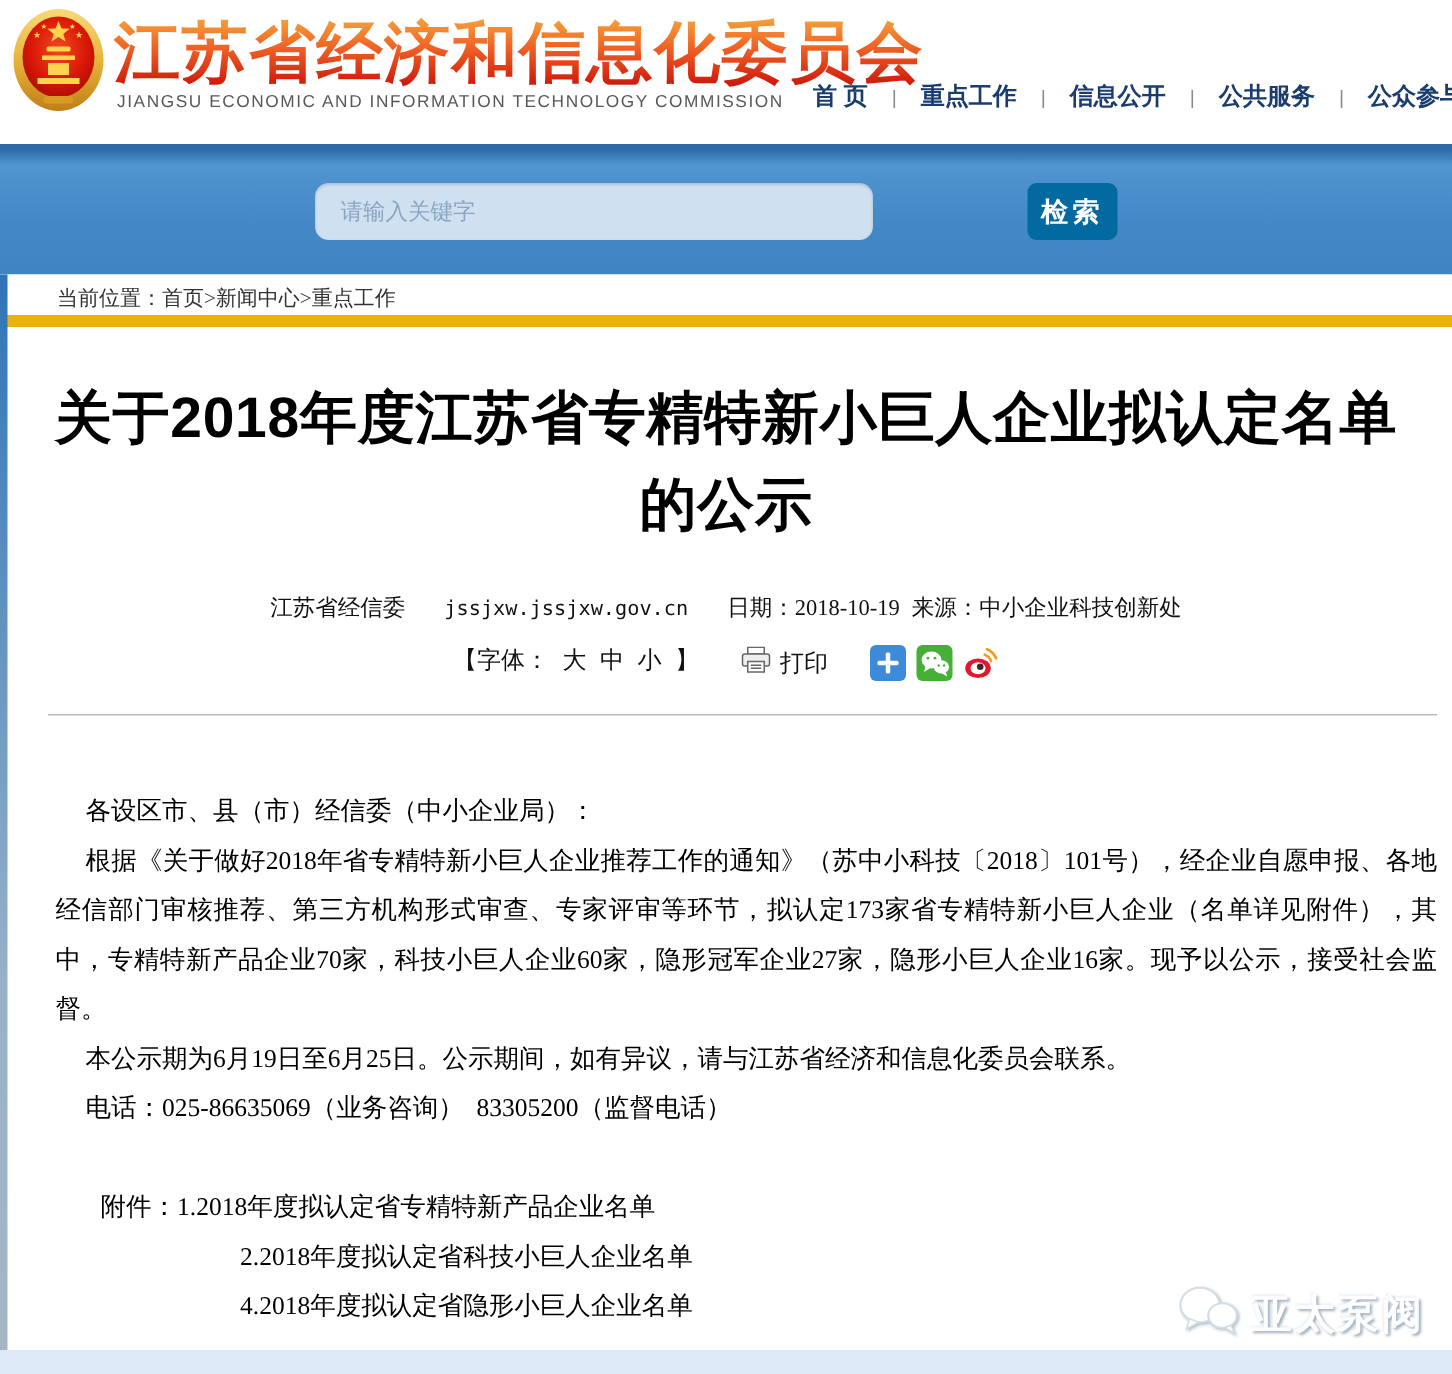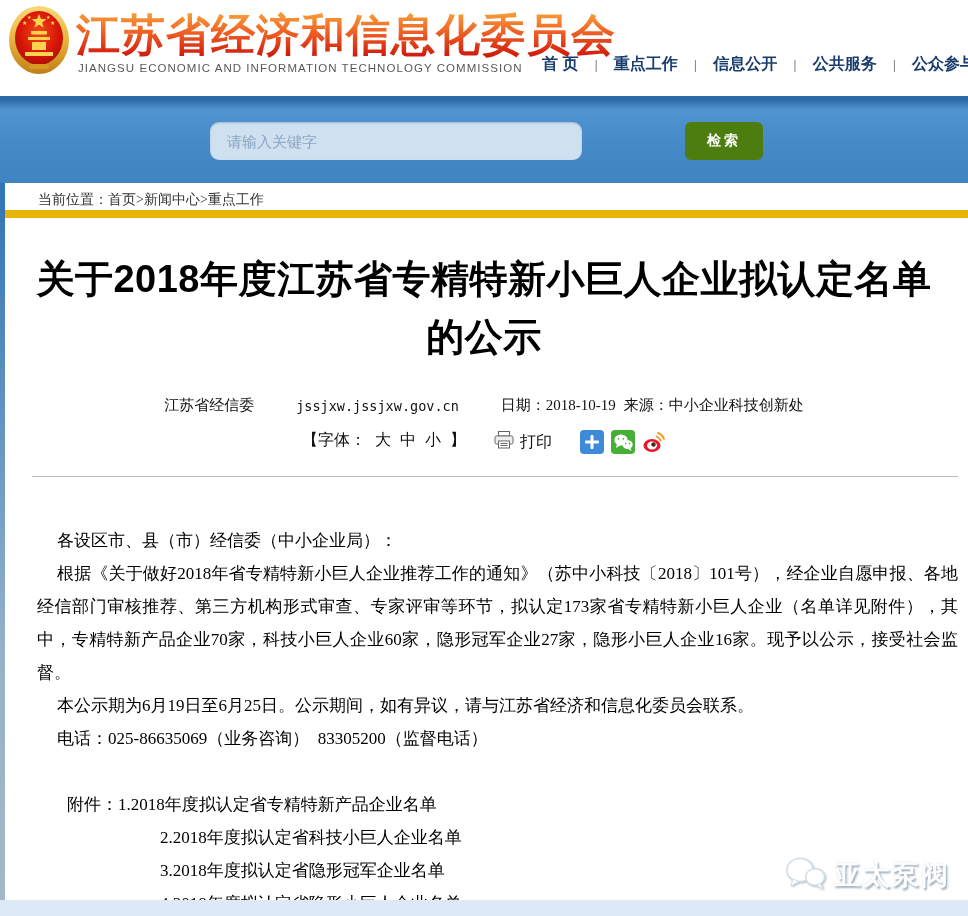--- a/index.html
+++ b/index.html
@@ -23,38 +23,38 @@
   .nav .nav-item{color:#1b3d6e;cursor:pointer}
   .nav .sep{color:#8a8a8a;font-weight:normal;margin:0 16px;font-size:13px}
 
   
   .band{position:absolute;left:0;top:96px;width:100%;height:87px;
         background:linear-gradient(180deg,#2d6aa6 0%,#2d6aa6 4%,#5094d0 16%,#4488c6 60%,#4184c2 100%)}
   .search-input{position:absolute;left:210px;top:122px;width:372px;height:38px;border:none;border-radius:9px;
         background:#cfe0f1;padding:0 17px;font-size:15px;color:#333;outline:none;
         font-family:"Liberation Sans",sans-serif;box-shadow:inset 0 1px 2px rgba(30,70,110,.25)}
   .search-input::placeholder{color:#8ba6c2}
-  .search-btn{position:absolute;left:685px;top:122px;width:78px;height:38px;border:none;border-radius:6px;
-        background:#4d7c0f;color:#fff;font-size:14px;font-weight:bold;letter-spacing:3px;cursor:pointer;
+  .search-btn{position:absolute;left:685px;top:122px;width:60px;height:38px;border:none;border-radius:6px;
+        background:#0369a1;color:#fff;font-size:18px;font-weight:bold;letter-spacing:3px;cursor:pointer;
         font-family:"Liberation Sans",sans-serif}
 
   
   .crumbbar{position:absolute;left:0;top:183px;width:100%;height:35px;background:#fff;
         border-bottom:8px solid #eab308}
   .crumb{position:absolute;left:38px;top:0;line-height:33px;font-size:14px;color:#333;
         font-family:"Liberation Serif",serif}
   .crumb .path{cursor:pointer}
   .left-strip{position:absolute;left:0;top:183px;width:5px;height:717px;
         background:linear-gradient(180deg,#2f74b5 0%,#5b8fbf 28%,#96b1c9 65%,#a5b7c6 100%)}
 
   
   .title{position:absolute;left:20px;top:250px;width:928px;text-align:center;font-size:38px;
         font-weight:bold;color:#000;line-height:58px;letter-spacing:.5px}
   .meta{position:absolute;left:0;top:396px;width:100%;display:flex;justify-content:center;
-        align-items:center;gap:42px;font-size:15px;color:#111;font-family:"Liberation Serif",serif}
+        align-items:center;gap:26px;font-size:15px;color:#111;font-family:"Liberation Serif",serif}
   .meta .site{font-family:"DejaVu Sans Mono",monospace;font-size:13.5px}
   .meta .origin-label{margin-left:8px}
   .toolbar{position:absolute;left:0;top:430px;width:100%;display:flex;justify-content:center;
         gap:28px;font-size:16px;color:#111;font-family:"Liberation Serif",serif}
   .fontsize{display:flex;gap:9px}
   .fontsize .fs-opt{cursor:pointer}
   .print{display:flex;align-items:center;gap:6px;cursor:pointer}
   .shareicons{display:flex;gap:7px;align-items:center}
   .icon24{width:24px;height:24px;border-radius:4px;display:flex;align-items:center;
         justify-content:center;cursor:pointer}
@@ -213,21 +213,20 @@
     <p>各设区市、县（市）经信委（中小企业局）：</p>
     <p>根据《关于做好2018年省专精特新小巨人企业推荐工作的通知》（苏中小科技〔2018〕101号），经企业自愿申报、各地经信部门审核推荐、第三方机构形式审查、专家评审等环节，拟认定173家省专精特新小巨人企业（名单详见附件），其中，专精特新产品企业70家，科技小巨人企业60家，隐形冠军企业27家，隐形小巨人企业16家。现予以公示，接受社会监督。</p>
     <p>本公示期为6月19日至6月25日。公示期间，如有异议，请与江苏省经济和信息化委员会联系。</p>
     <p>电话：025-86635069（业务咨询）&nbsp;&nbsp;83305200（监督电话）</p>
 
     <div class="attach">
       <div>
         <span>附件：</span><span class="att-line">1.2018年度拟认定省专精特新产品企业名单</span>
       </div>
       <div class="more att-line">2.2018年度拟认定省科技小巨人企业名单</div>
-      <div class="more att-line">3.2018年度拟认定省隐形冠军企业名单</div>
       <div class="more att-line">4.2018年度拟认定省隐形小巨人企业名单</div>
     </div>
   </div>
 
   <div class="watermark">
     <span>
       <svg width="42" height="36" viewBox="0 0 42 36">
         <ellipse cx="15" cy="15" rx="13" ry="11.5" fill="#fff" stroke="#d4dde4" stroke-width="1.4"></ellipse>
         <polygon points="8,24 6,31 14,26.5" fill="#fff" stroke="#d4dde4" stroke-width="1"></polygon>
         <ellipse cx="30" cy="22" rx="9.5" ry="8.2" fill="#fff" stroke="#d4dde4" stroke-width="1.4"></ellipse>

